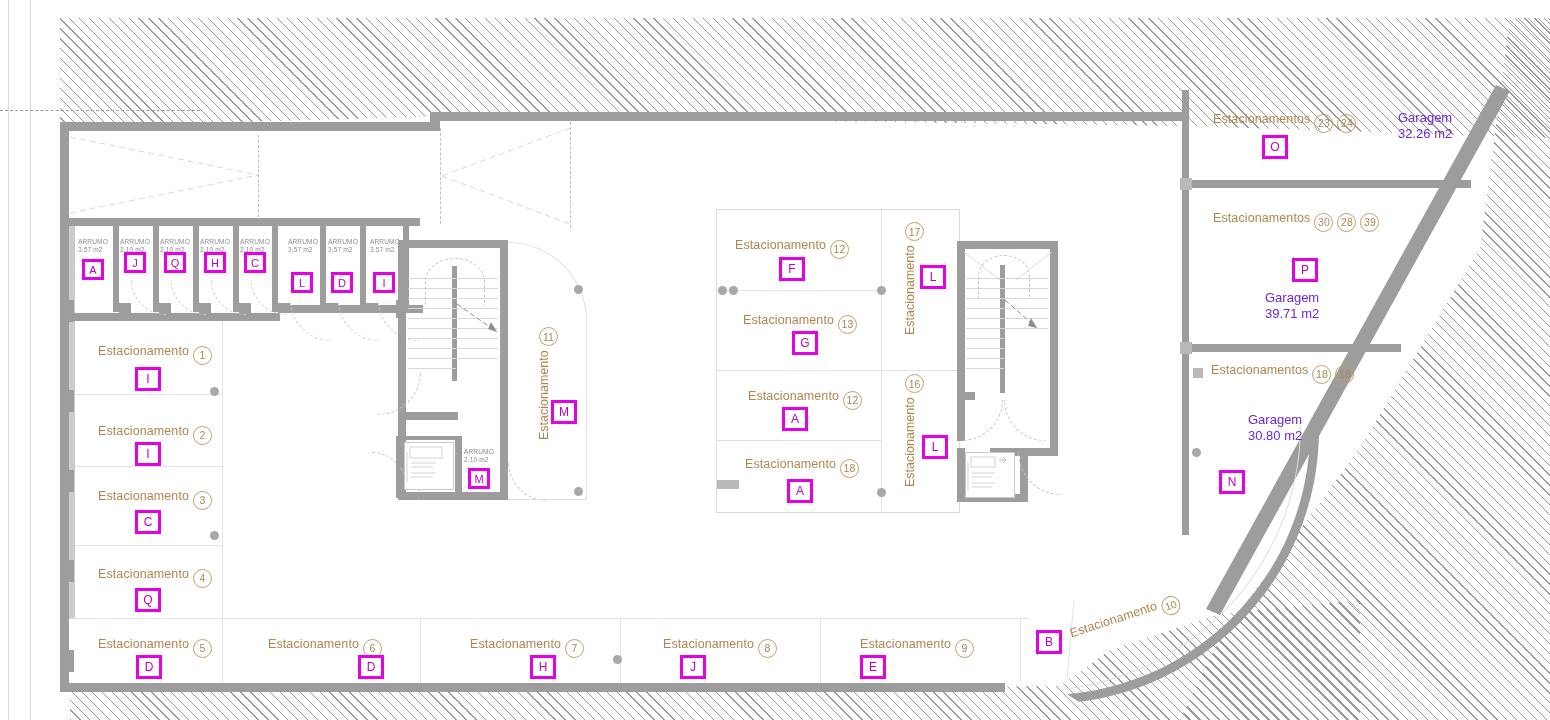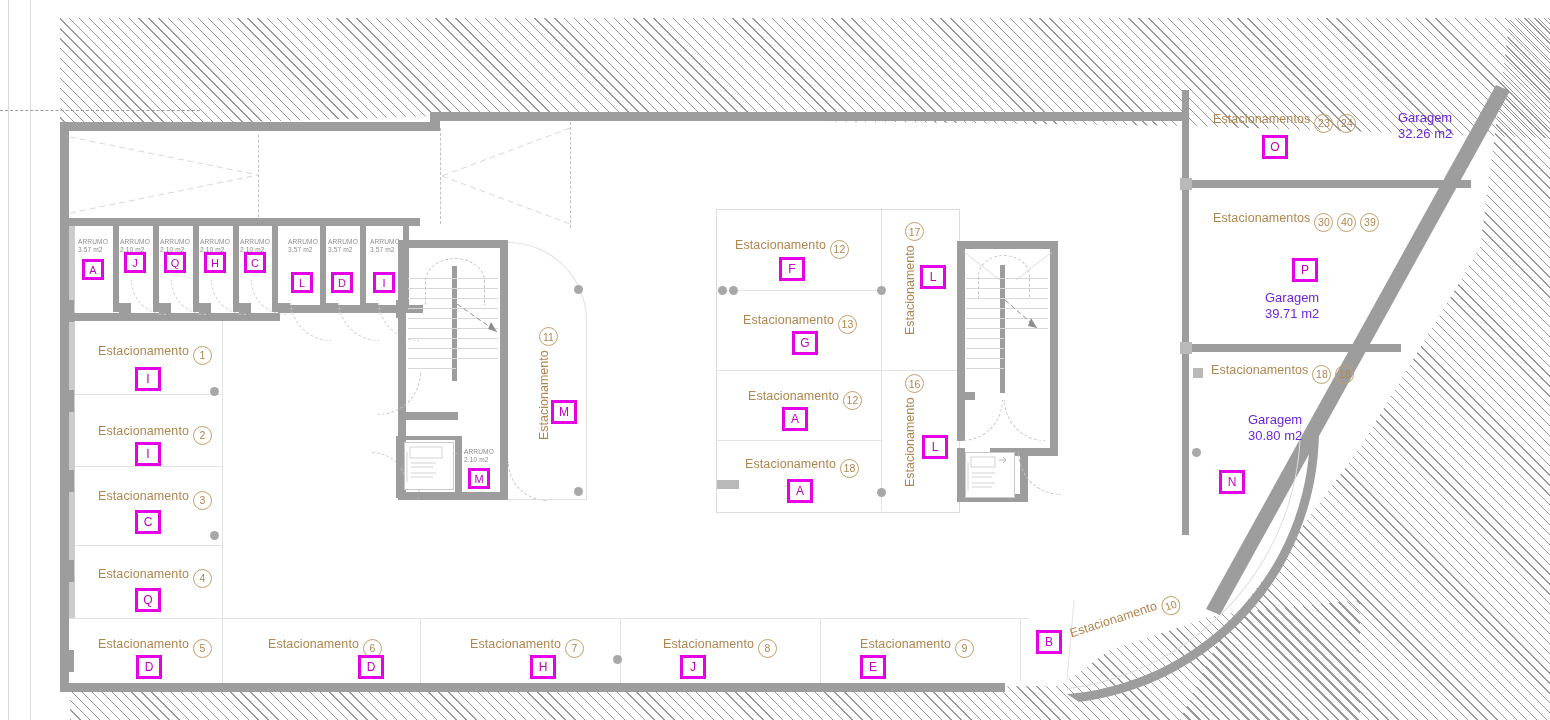--- a/index.html
+++ b/index.html
@@ -374,21 +374,21 @@
 
   <div class="num-wrap lbl" style="left:1213px;top:112px;">
     <span>Estacionamentos</span><span class="num">23</span><span class="num">24</span>
   </div>
   <div class="key" style="left:1262px;top:135px;">O</div>
   <div class="gtxt" style="left:1398px;top:110px;">
     <span>Garagem</span><br><span>32.26 m2</span>
   </div>
 
   <div class="num-wrap lbl" style="left:1213px;top:211px;">
-    <span>Estacionamentos</span><span class="num">30</span><span class="num">40</span><span class="num">39</span>
+    <span>Estacionamentos</span><span class="num">30</span><span class="num">28</span><span class="num">39</span>
   </div>
   <div class="key" style="left:1292px;top:258px;">P</div>
   <div class="gtxt" style="left:1265px;top:290px;">
     <span>Garagem</span><br><span>39.71 m2</span>
   </div>
 
   <div class="num-wrap lbl" style="left:1211px;top:363px;">
     <span>Estacionamentos</span><span class="num">18</span><span class="num">18</span>
   </div>
   <div class="gtxt" style="left:1248px;top:412px;">

